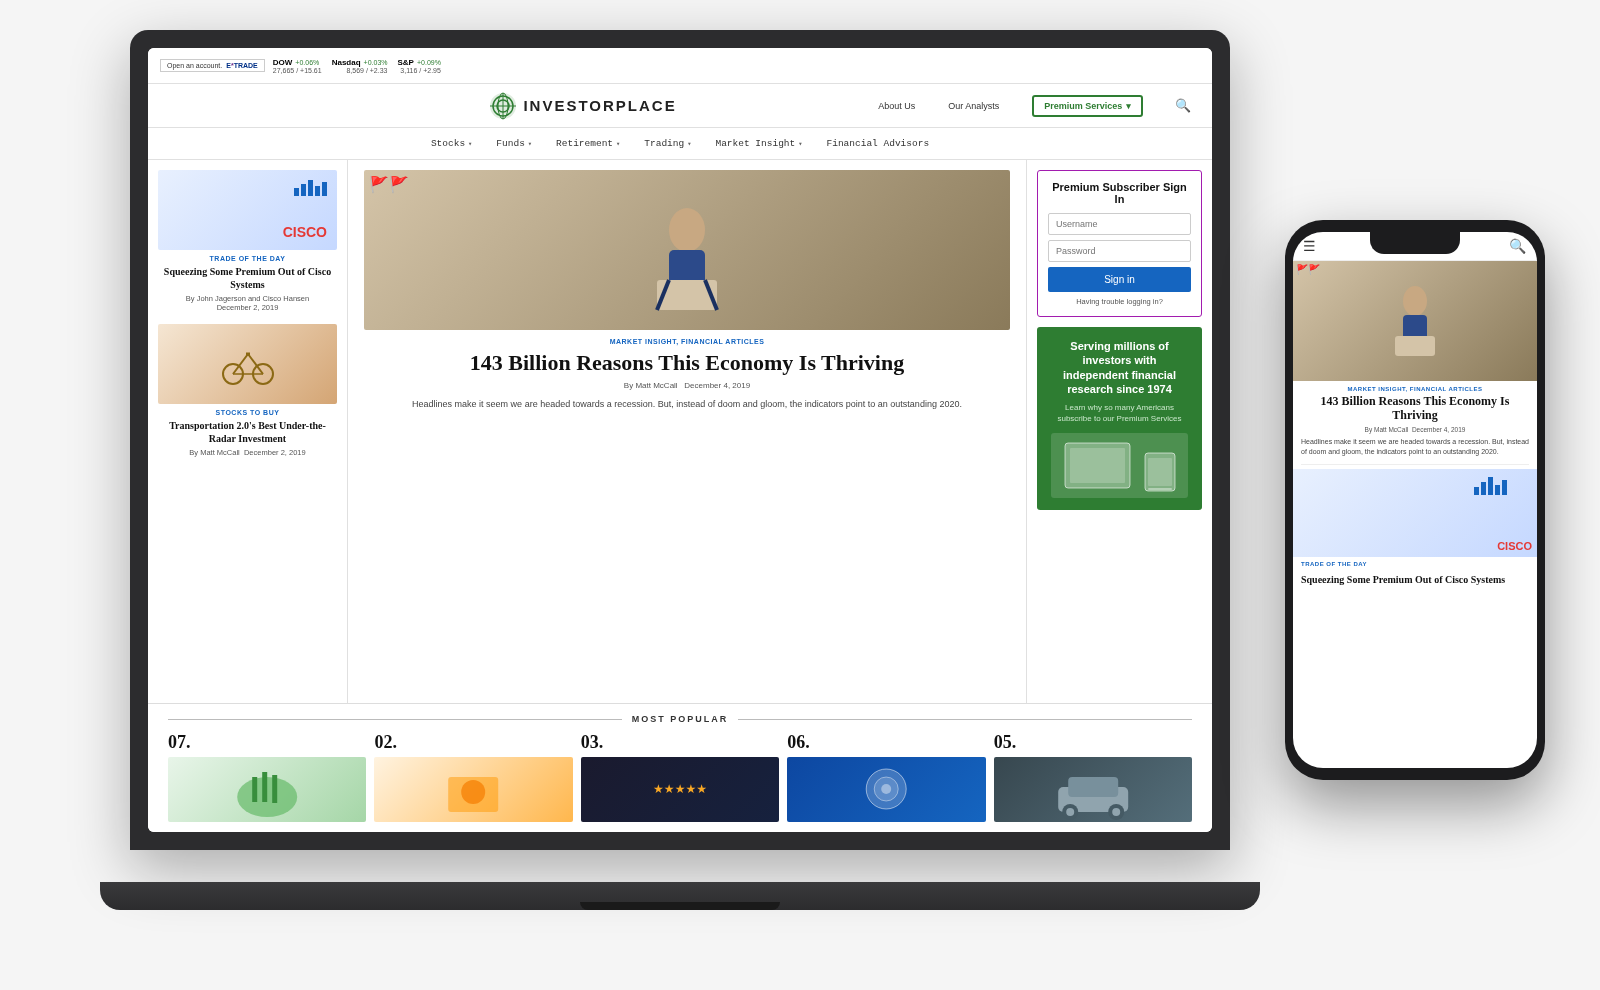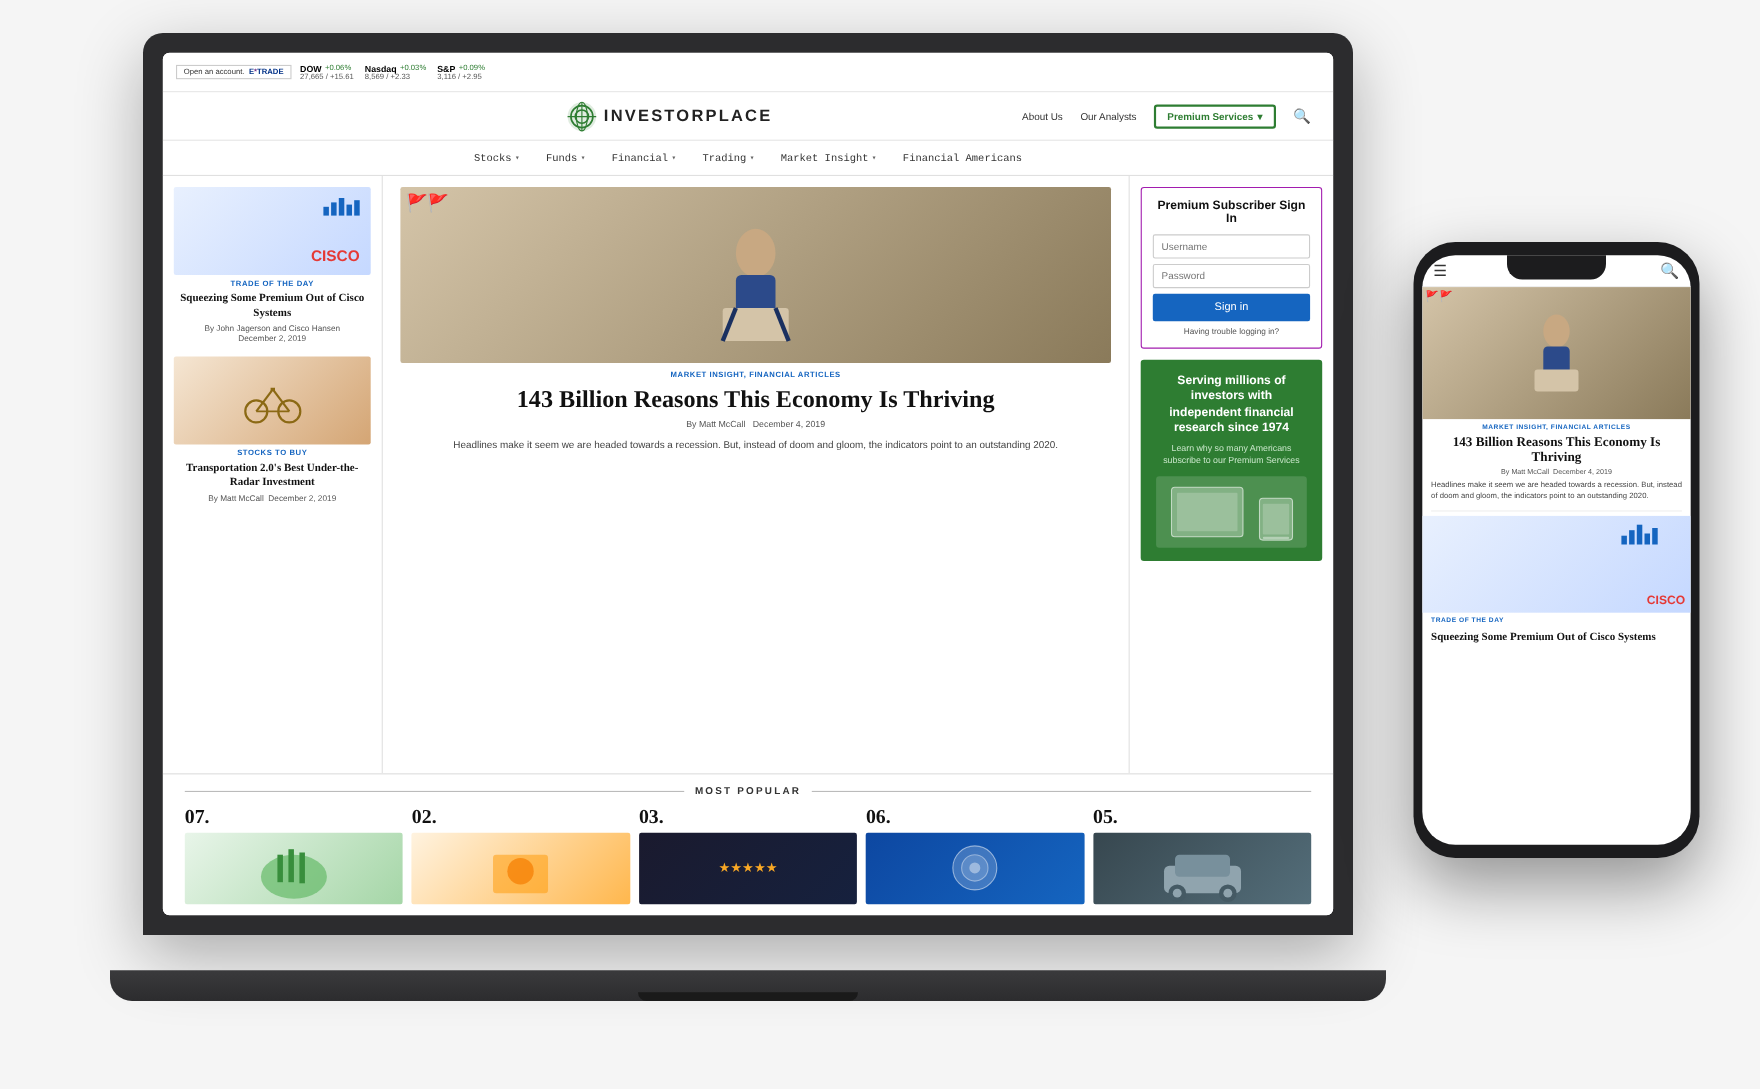--- a/index.html
+++ b/index.html
@@ -116,20 +116,21 @@
     
     .top-bar {
       background: #fff;
       border-bottom: 1px solid #e0e0e0;
       display: flex;
       align-items: center;
       padding: 4px 12px;
       height: 36px;
       font-size: 9px;
       font-family: Arial, sans-serif;
+      text-align: right;
     }
     .etrade-ad {
       border: 1px solid #ccc;
       padding: 2px 6px;
       font-size: 8px;
       margin-right: 8px;
       display: flex;
       align-items: center;
       gap: 4px;
     }
@@ -174,21 +175,21 @@
       font-size: 15px;
       font-family: Arial, sans-serif;
       font-weight: 400;
       letter-spacing: 2px;
       color: #222;
     }
     .logo-text span { font-weight: bold; }
     .header-nav {
       display: flex;
       align-items: center;
-      gap: 16px;
+      gap: 33px;
       font-family: Arial, sans-serif;
       font-size: 9px;
       color: #333;
     }
     .premium-btn {
       border: 2px solid #2e7d32;
       color: #2e7d32;
       padding: 4px 10px;
       font-size: 9px;
       font-family: Arial, sans-serif;
@@ -674,33 +675,33 @@
           <div class="main-nav">
             <div class="nav-item">
               <span>Stocks</span>
               <span class="nav-arrow">▾</span>
             </div>
             <div class="nav-item">
               <span>Funds</span>
               <span class="nav-arrow">▾</span>
             </div>
             <div class="nav-item">
-              <span>Financial</span>
+              <span>Retirement</span>
               <span class="nav-arrow">▾</span>
             </div>
             <div class="nav-item">
               <span>Trading</span>
               <span class="nav-arrow">▾</span>
             </div>
             <div class="nav-item">
               <span>Market Insight</span>
               <span class="nav-arrow">▾</span>
             </div>
             <div class="nav-item">
-              <span>Financial Americans</span>
+              <span>Financial Advisors</span>
             </div>
           </div>
 
           <div style="display:flex; flex-direction:column; height:calc(100% - 112px);">
             <div class="content-area">
 
               <div class="left-col">
                 <div class="article-card">
                   <div class="article-img cisco-img">
                     <div class="cisco-bars">

